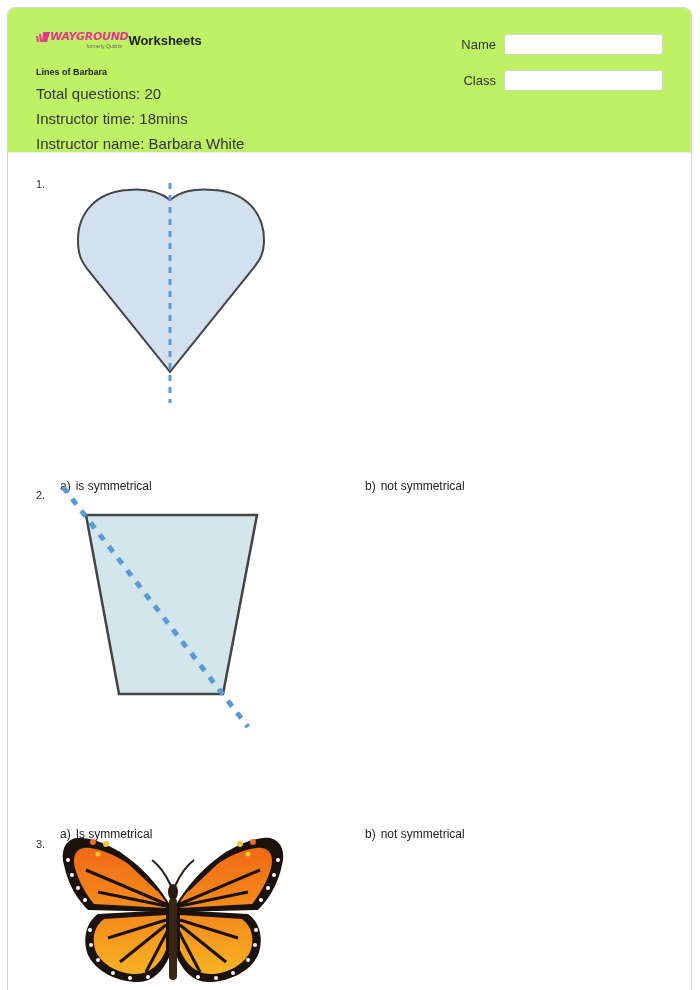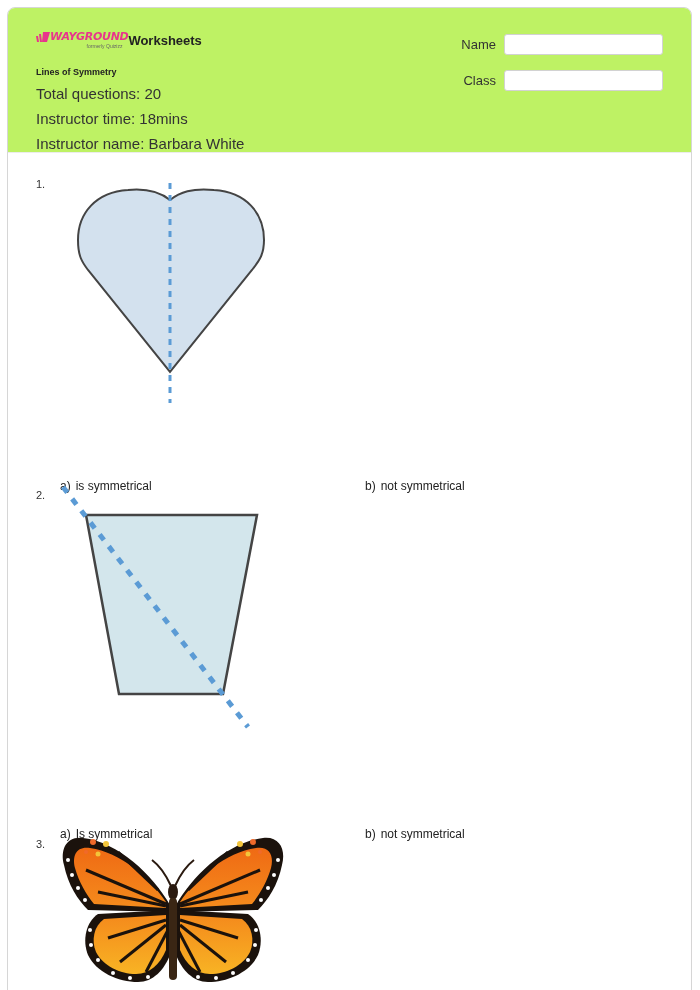--- a/index.html
+++ b/index.html
@@ -57,21 +57,21 @@
             <polygon points="7,0 14,0 11,10 6,10" fill="#e8358c"></polygon>
           </svg>
           <span class="logo-text">WAYGROUND</span>
         </div>
         <span class="logo-sub">formerly Quizizz</span>
       </div>
       <span class="brand-title">Worksheets</span>
     </div>
 
     <div class="meta">
-      <div class="meta-title">Lines of Symmetry</div>
+      <div class="meta-title">Lines of Barbara</div>
       <div class="meta-line">Total questions: 20</div>
       <div class="meta-line">Instructor time: 18mins</div>
       <div class="meta-line">Instructor name: Barbara White</div>
     </div>
 
     <div class="fields">
       <div class="field-row">
         <span class="field-label">Name</span>
         <div class="field-input"></div>
       </div>

